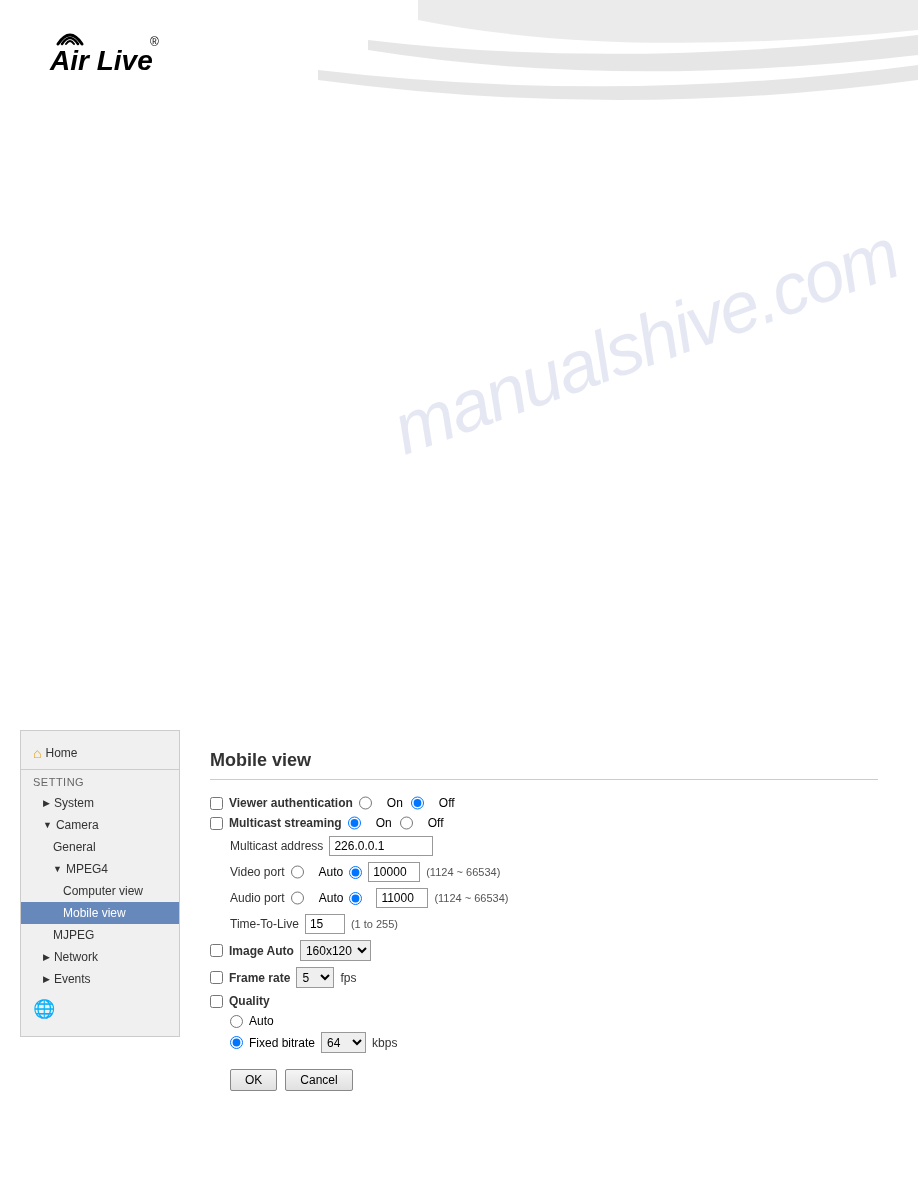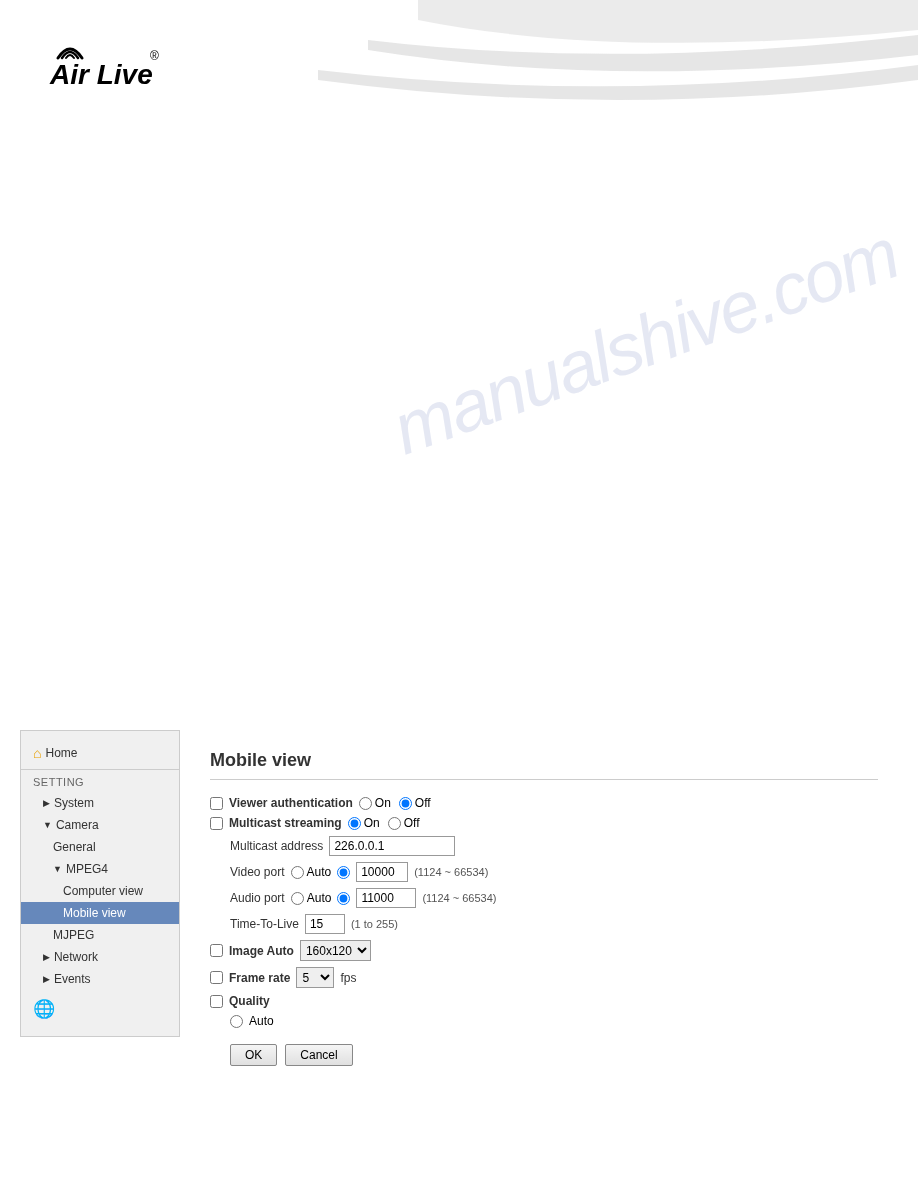--- a/index.html
+++ b/index.html
@@ -16,21 +16,21 @@
     
     .header {
       position: relative;
       width: 100%;
       height: 130px;
       background: #fff;
       overflow: hidden;
     }
     .logo {
       position: absolute;
-      top: 30px;
+      top: 16px;
       left: 40px;
       display: flex;
       flex-direction: column;
       align-items: center;
     }
 
     
     .header-swoosh {
       position: absolute;
       right: 0;
@@ -149,22 +149,21 @@
     .label-text.bold { font-weight: bold; }
 
     .radio-group {
       display: flex;
       align-items: center;
       gap: 8px;
     }
 
     .radio-item {
       display: flex;
-      align-items: center;
-      gap: 3px;
+      gap: 15px;
     }
 
     input[type="text"] {
       border: 1px solid #999;
       padding: 2px 4px;
       font-size: 12px;
       height: 20px;
     }
 
     input[type="checkbox"] { cursor: pointer; }
@@ -314,21 +313,21 @@
         </div>
         <div class="radio-item">
           <input type="radio" name="multicast" style="">
           <span>Off</span>
         </div>
       </div>
     </div>
 
     <div class="form-row indented">
       <span class="label-text">Multicast address</span>
-      <input type="text" style="width: 126px;" value="226.0.0.1">
+      <input type="text" style="width: 104px;" value="226.0.0.1">
     </div>
 
     <div class="form-row indented">
       <span class="label-text">Video port</span>
       <div class="radio-item">
         <input type="radio" name="video_port" style="">
         <span>Auto</span>
       </div>
       <div class="radio-item">
         <input type="radio" name="video_port" checked="" style="">
@@ -339,21 +338,21 @@
 
     <div class="form-row indented">
       <span class="label-text">Audio port</span>
       <div class="radio-item">
         <input type="radio" name="audio_port" style="">
         <span>Auto</span>
       </div>
       <div class="radio-item">
         <input type="radio" name="audio_port" checked="" style="">
       </div>
-      <input type="text" style="width: 60px;" value="11000">
+      <input type="text" style="width: 52px; margin-left: 8px;" value="11000">
       <span class="range-text">(1124 ~ 66534)</span>
     </div>
 
     <div class="form-row indented">
       <span class="label-text">Time-To-Live</span>
       <input type="text" style="width: 40px;" value="15">
       <span class="range-text">(1 to 255)</span>
     </div>
 
     <div class="form-row">
@@ -390,20 +389,34 @@
     </div>
 
     <div class="quality-block">
 
       <div class="quality-option">
         <input type="radio" name="quality" style="">
         <span>Auto</span>
       </div>
 
 
+      <div class="quality-option">
+        <input type="radio" name="quality" checked="" style="">
+        <span>Fixed bitrate</span>
+        <select>
+          <option>32</option>
+          <option>48</option>
+          <option selected="">64</option>
+          <option>96</option>
+          <option>128</option>
+          <option>256</option>
+          <option>512</option>
+        </select>
+        <span class="unit-text">kbps</span>
+      </div>
     </div>
 
     <div class="btn-row">
       <button class="btn">OK</button>
       <button class="btn">Cancel</button>
     </div>
   </div>
 </div>
 
 </body></html>

